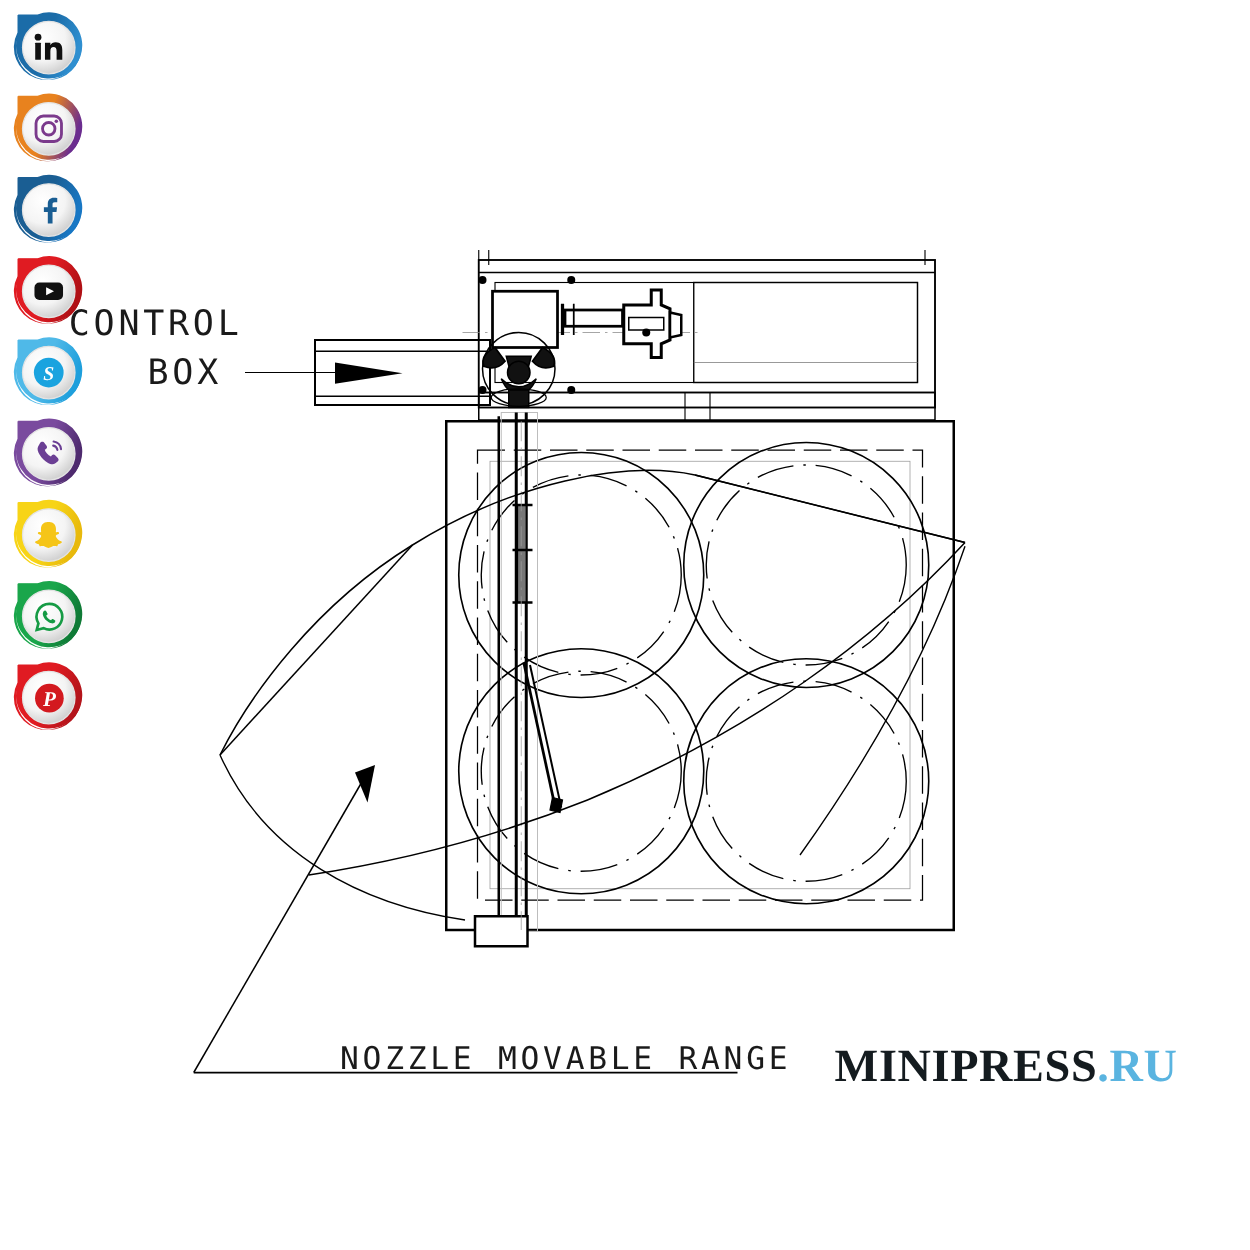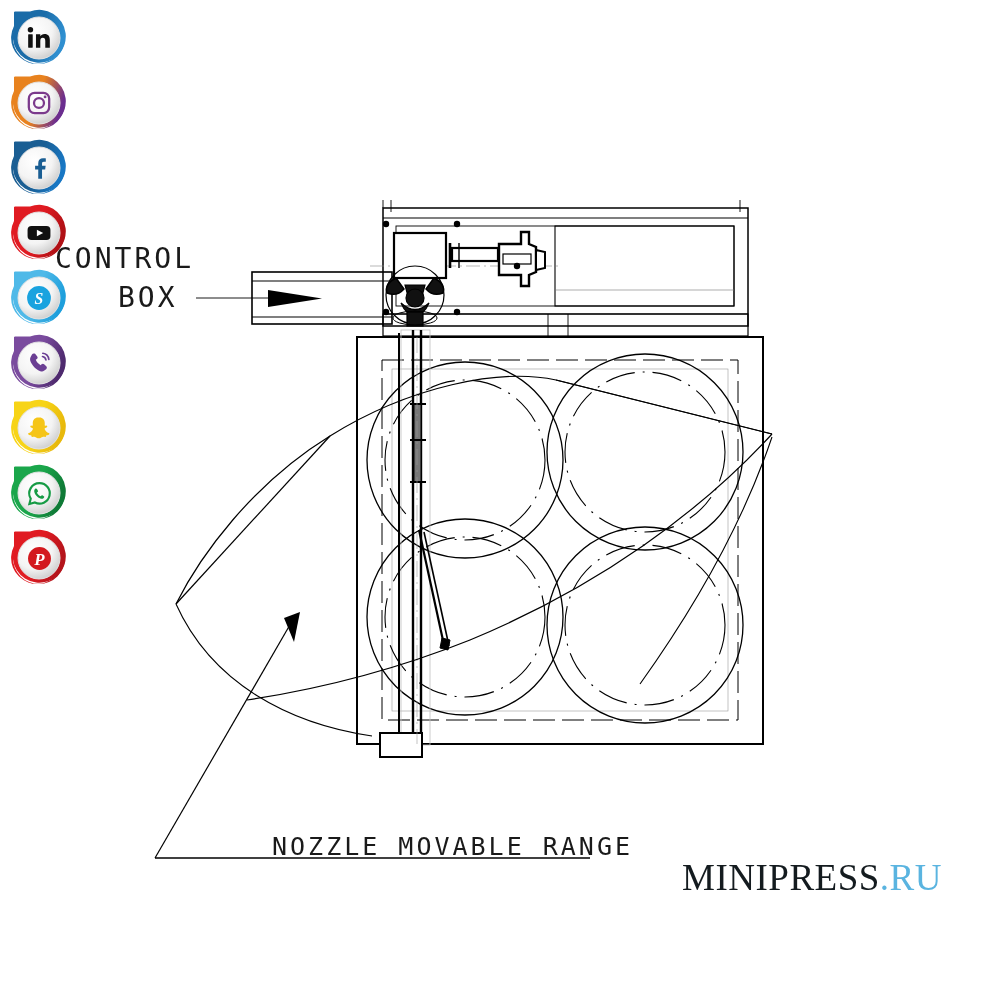--- a/index.html
+++ b/index.html
@@ -53,24 +53,24 @@
     position: absolute;
     left: 0; top: 0;
     width: 824px; height: 1000px;
   }
   #cad-svg { display: block; }
 
   
   #brand-logo {
     position: absolute;
     right: 58px;
-    top: 856px;
+    top: 832px;
     font-family: "Liberation Serif", serif;
     font-size: 37px;
-    font-weight: normal;
+    font-weight: bold;
     letter-spacing: 0.5px;
     white-space: nowrap;
     user-select: none;
   }
   #brand-logo .brand-main { color: #141b1f; }
   #brand-logo .brand-tld  { color: #5ab4e0; }
 </style>
 </head>
 <body>
 

